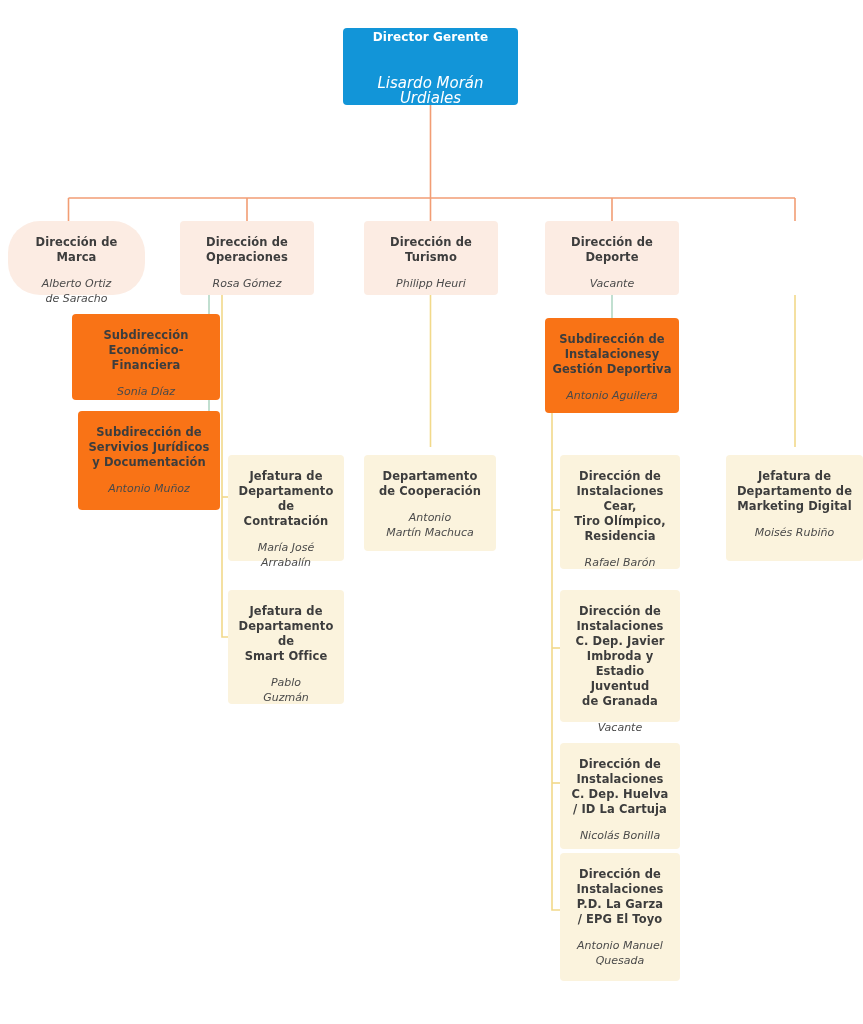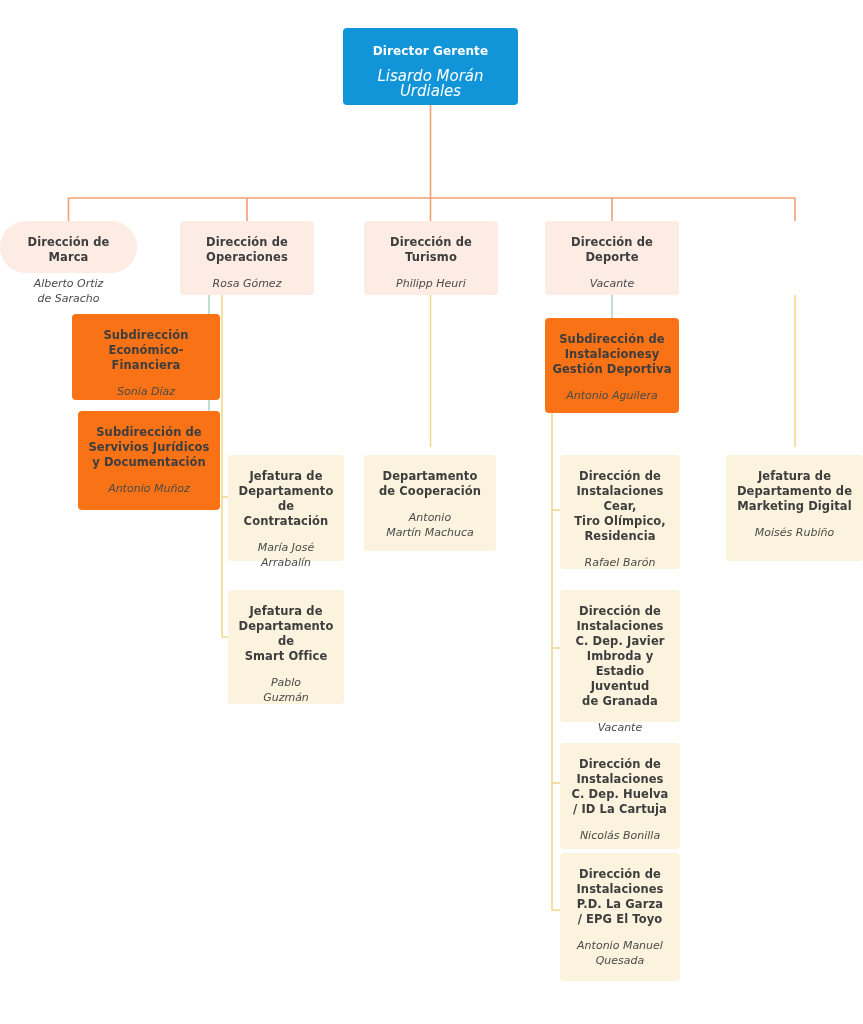--- a/index.html
+++ b/index.html
@@ -49,21 +49,22 @@
     font-style: italic;
     font-size: 11px;
     line-height: 15px;
     color: #4a4a4a;
     margin-top: 11px;
     padding: 0 6px;
     white-space: pre-line;
   }
   .node.root {
     background: #1295d8;
-    padding-top: 16px;
+    padding-top: 2px;
+    gap: 21px;
   }
   .node.root .title {
     color: #ffffff;
     font-size: 12px;
   }
   .node.root .person {
     color: #ffffff;
     font-size: 15px;
     margin-top: 10px;
   }
@@ -110,21 +111,21 @@
       <path d="M552,783 L562,783"></path>
       <path d="M795,295 L795,447"></path>
     </g>
   </svg>
 
   <div class="node root" style="left:343px; top:28px; width:175px; height:77px;">
     <div class="title">Director Gerente</div>
     <div class="person">Lisardo Morán Urdiales</div>
   </div>
 
-  <div class="node peach" style="left:0px; top:221px; width:137px; height:52px;border-radius:32px;">
+  <div class="node peach" style="left:8px; top:221px; width:137px; height:74px;border-radius:32px;">
     <div class="title">Dirección de Marca</div>
     <div class="person">Alberto Ortiz
 de Saracho</div>
   </div>
 
   <div class="node peach" style="left:180px; top:221px; width:134px; height:74px;">
     <div class="title">Dirección de
 Operaciones</div>
     <div class="person">Rosa Gómez</div>
   </div>

